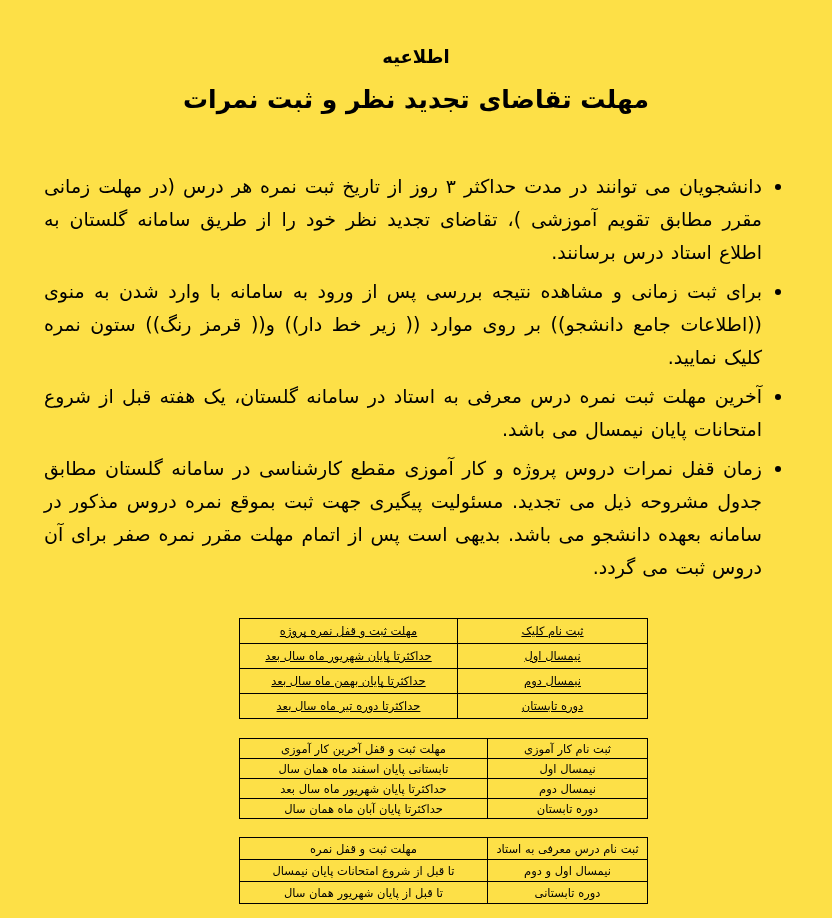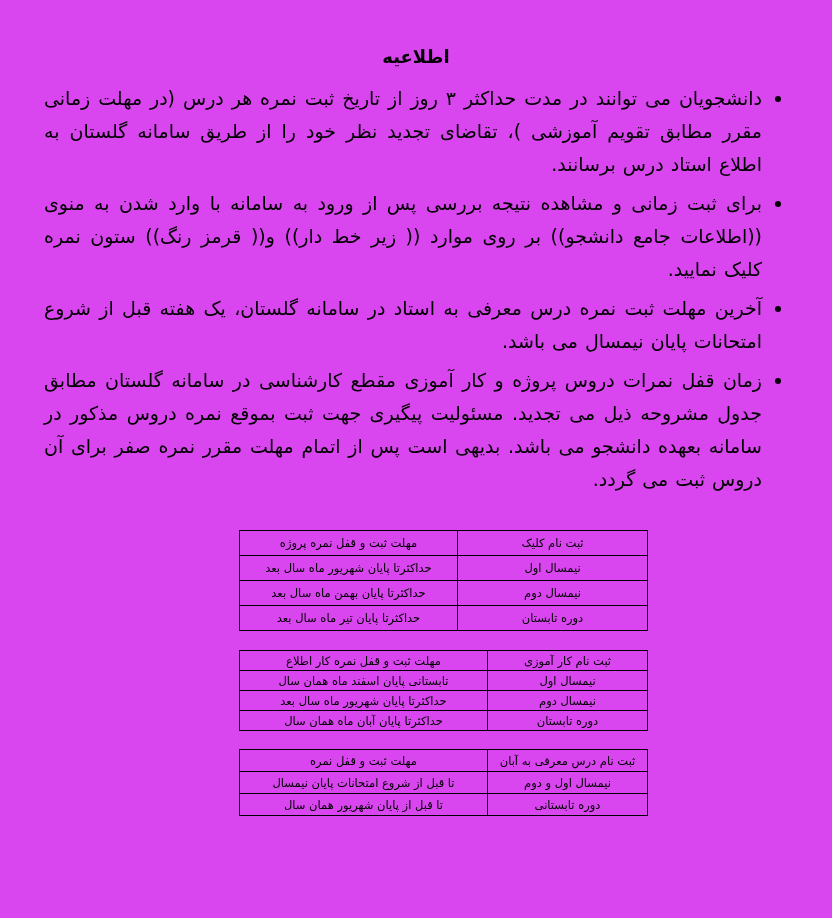--- a/index.html
+++ b/index.html
@@ -8,21 +8,21 @@
     width: 832px;
     height: 918px;
     overflow: hidden;
     font-family: "DejaVu Sans", sans-serif;
     color: #000000;
     direction: rtl;
   }
   .page {
     width: 832px;
     height: 918px;
-    background: #d946ef;
+    background: #fde047;
     padding-top: 44px;
     position: relative;
   }
   .title-small {
     text-align: center;
     font-size: 18px;
     font-weight: 700;
     line-height: 26px;
     margin-bottom: 12px;
   }
@@ -61,34 +61,35 @@
   }
   td {
     border: 1px solid #000000;
     text-align: center;
     vertical-align: middle;
     font-size: 11.5px;
     padding: 0 4px;
     overflow: hidden;
     white-space: nowrap;
   }
-  .t1 td { height: 25px; }
+  .t1 td { height: 25px; text-decoration: underline; }
   .t2 td { height: 20px; }
   .t3 td { height: 22px; }
   .t1 col.c-right { width: 190px; }
   .t1 col.c-left  { width: 218px; }
   .t2 col.c-right, .t3 col.c-right { width: 160px; }
   .t2 col.c-left,  .t3 col.c-left  { width: 248px; }
 </style>
 </head>
 <body>
 
 <div class="page">
 
   <div class="title-small">اطلاعیه</div>
+  <div class="title-main">مهلت تقاضای تجدید نظر و ثبت نمرات</div>
 
   <ul class="bullets">
     <li>دانشجویان می توانند در مدت حداکثر ۳ روز از تاریخ ثبت نمره هر درس (در مهلت زمانی مقرر مطابق تقویم آموزشی )، تقاضای تجدید نظر خود را از طریق سامانه گلستان به اطلاع استاد درس برسانند.</li>
     <li>برای ثبت زمانی و مشاهده نتیجه بررسی پس از ورود به سامانه با وارد شدن به منوی ((اطلاعات جامع دانشجو)) بر روی موارد (( زیر خط دار)) و(( قرمز رنگ)) ستون نمره کلیک نمایید.</li>
     <li>آخرین مهلت ثبت نمره درس معرفی به استاد در سامانه گلستان، یک هفته قبل از شروع امتحانات پایان نیمسال می باشد.</li>
     <li>زمان قفل نمرات دروس پروژه و کار آموزی مقطع کارشناسی در سامانه گلستان مطابق جدول مشروحه ذیل می تجدید. مسئولیت پیگیری جهت ثبت بموقع نمره دروس مذکور در سامانه بعهده دانشجو می باشد. بدیهی است پس از اتمام مهلت مقرر نمره صفر برای آن دروس ثبت می گردد.</li>
   </ul>
 
   <div class="table-block t1">
     <table>
@@ -104,36 +105,36 @@
         <tr>
           <td>نیمسال اول</td>
           <td>حداکثرتا پایان شهریور ماه سال بعد</td>
         </tr>
         <tr>
           <td>نیمسال دوم</td>
           <td>حداکثرتا پایان بهمن ماه سال بعد</td>
         </tr>
         <tr>
           <td>دوره تابستان</td>
-          <td>حداکثرتا پایان تیر ماه سال بعد</td>
+          <td>حداکثرتا دوره تیر ماه سال بعد</td>
         </tr>
       </tbody>
     </table>
   </div>
 
   <div class="table-block t2">
     <table>
       <colgroup>
           <col class="c-right">
           <col class="c-left">
         </colgroup>
       <tbody>
         <tr>
           <td>ثبت نام کار آموزی</td>
-          <td>مهلت ثبت و قفل نمره کار اطلاع</td>
+          <td>مهلت ثبت و قفل آخرین کار آموزی</td>
         </tr>
         <tr>
           <td>نیمسال اول</td>
           <td>تابستانی پایان اسفند ماه همان سال</td>
         </tr>
         <tr>
           <td>نیمسال دوم</td>
           <td>حداکثرتا پایان شهریور ماه سال بعد</td>
         </tr>
         <tr>
@@ -145,21 +146,21 @@
   </div>
 
   <div class="table-block t3">
     <table>
       <colgroup>
           <col class="c-right">
           <col class="c-left">
         </colgroup>
       <tbody>
         <tr>
-          <td>ثبت نام درس معرفی به آبان</td>
+          <td>ثبت نام درس معرفی به استاد</td>
           <td>مهلت ثبت و قفل نمره</td>
         </tr>
         <tr>
           <td>نیمسال اول  و دوم</td>
           <td>تا قبل از شروع امتحانات پایان نیمسال</td>
         </tr>
         <tr>
           <td>دوره تابستانی</td>
           <td>تا قبل از پایان شهریور همان سال</td>
         </tr>

